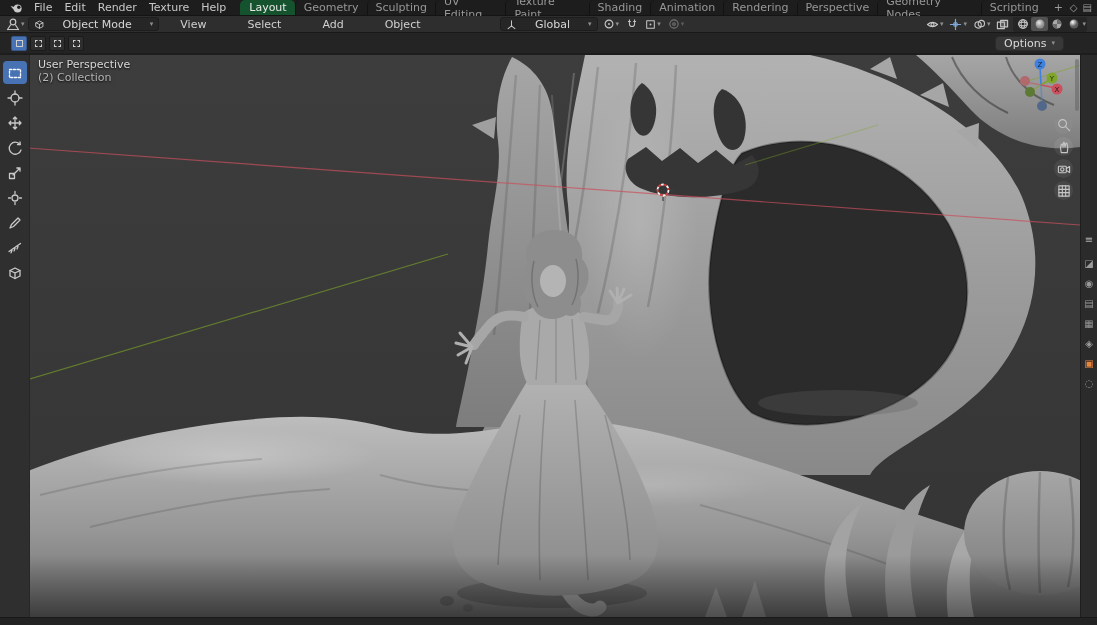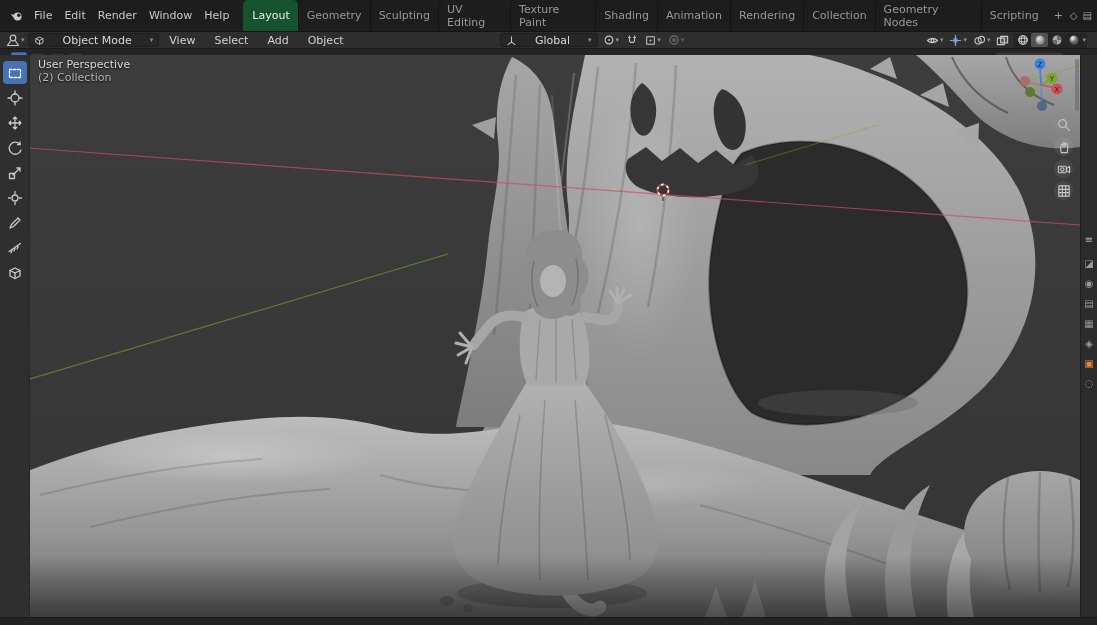--- a/index.html
+++ b/index.html
@@ -3,33 +3,33 @@
 <meta charset="utf-8">
 <style>
   * { box-sizing: border-box; margin: 0; padding: 0; }
   html,body { width:1097px; height:625px; background:#000; overflow:hidden; }
   .app {
     position:relative; width:1097px; height:625px; background:#1d1d1d;
     font-family:"DejaVu Sans","Liberation Sans",sans-serif; font-size:11px; color:#cfcfcf;
     user-select:none;
   }
   
-  .topbar { display:flex; align-items:stretch; height:32px; background:#1d1d1d; padding-left:5px; border-bottom:1px solid #141414; }
+  .topbar { display:flex; align-items:stretch; height:16px; background:#1d1d1d; padding-left:5px; border-bottom:1px solid #141414; }
   .logo { display:flex; align-items:center; padding:0 4px; }
   .menu-item { display:flex; align-items:center; padding:0 6px; color:#c8c8c8; cursor:default; }
   .tabs { display:flex; align-items:stretch; margin-left:8px; }
   .tab { display:flex; align-items:center; padding:0 8px; color:#979797; border-top-left-radius:5px; border-top-right-radius:5px; border-left:1px solid rgba(0,0,0,.35); }
   .tab.active { background:#14532d; color:#e9e9e9; border-left-color:transparent; }
   .tab-plus { display:flex; align-items:center; padding:0 7px; color:#9a9a9a; }
   .topbar-right { margin-left:auto; display:flex; align-items:center; gap:5px; padding-right:5px; color:#9f9f9f; font-size:10px; }
   
   .vheader { position:relative; display:flex; align-items:center; height:16px; background:#2e2e2e; padding:0 4px; }
   .hgroup { display:flex; align-items:center; gap:1px; }
   .widget { display:flex; align-items:center; gap:18px; background:#262626; border:1px solid #1d1d1d; border-radius:3px; padding:0 5px; height:14px; color:#d6d6d6; }
-  .hmenu { padding:0 9px; color:#d0d0d0; }
+  .hmenu { padding:0 20px; color:#d0d0d0; }
   .chev { font-size:7px; color:#8f8f8f; line-height:1; }
   .hcenter { position:absolute; left:452px; top:0; bottom:0; display:flex; align-items:center; gap:3px;padding-left:48px; }
   .hright { margin-left:auto; display:flex; align-items:center; gap:2px; padding-right:6px; }
   .icon-btn { display:flex; align-items:center; justify-content:center; gap:1px; height:14px; padding:0 2px; border-radius:2px; color:#c6c6c6; }
   .dim { opacity:.45; }
   .shade-group { display:flex; align-items:center; background:#252525; border-radius:3px; padding:0 1px; height:15px; }
   .shade-btn { width:17px; height:14px; display:flex; align-items:center; justify-content:center; border-radius:2px; }
   .shade-btn.active { background:#525252; }
   
   .tsettings { display:flex; align-items:center; height:21px; background:#242424; padding:0 11px; border-top:1px solid #191919; }
@@ -72,32 +72,32 @@
     <div class="logo">
       <svg width="15" height="15" viewBox="0 0 15 15">
         <path d="M1.5,6 L7.5,7.6 L4.5,9.6 Z" fill="#c9c9c9"></path>
         <circle cx="8.6" cy="8.4" r="4" fill="#c9c9c9"></circle>
         <circle cx="9.8" cy="7.3" r="1.7" fill="#1d1d1d"></circle>
       </svg>
     </div>
     <div class="menu-item">File</div>
     <div class="menu-item">Edit</div>
     <div class="menu-item">Render</div>
-    <div class="menu-item">Window</div>
+    <div class="menu-item">Texture</div>
     <div class="menu-item">Help</div>
     <div class="tabs">
       <div class="tab active">Layout</div>
       <div class="tab">Geometry</div>
       <div class="tab">Sculpting</div>
       <div class="tab">UV Editing</div>
       <div class="tab">Texture Paint</div>
       <div class="tab">Shading</div>
       <div class="tab">Animation</div>
       <div class="tab">Rendering</div>
-      <div class="tab">Collection</div>
+      <div class="tab">Perspective</div>
       <div class="tab">Geometry Nodes</div>
       <div class="tab">Scripting</div>
       <div class="tab-plus">+</div>
     </div>
     <div class="topbar-right">
       <span>◇</span>
       <span>▤</span>
     </div>
   </div>
 

